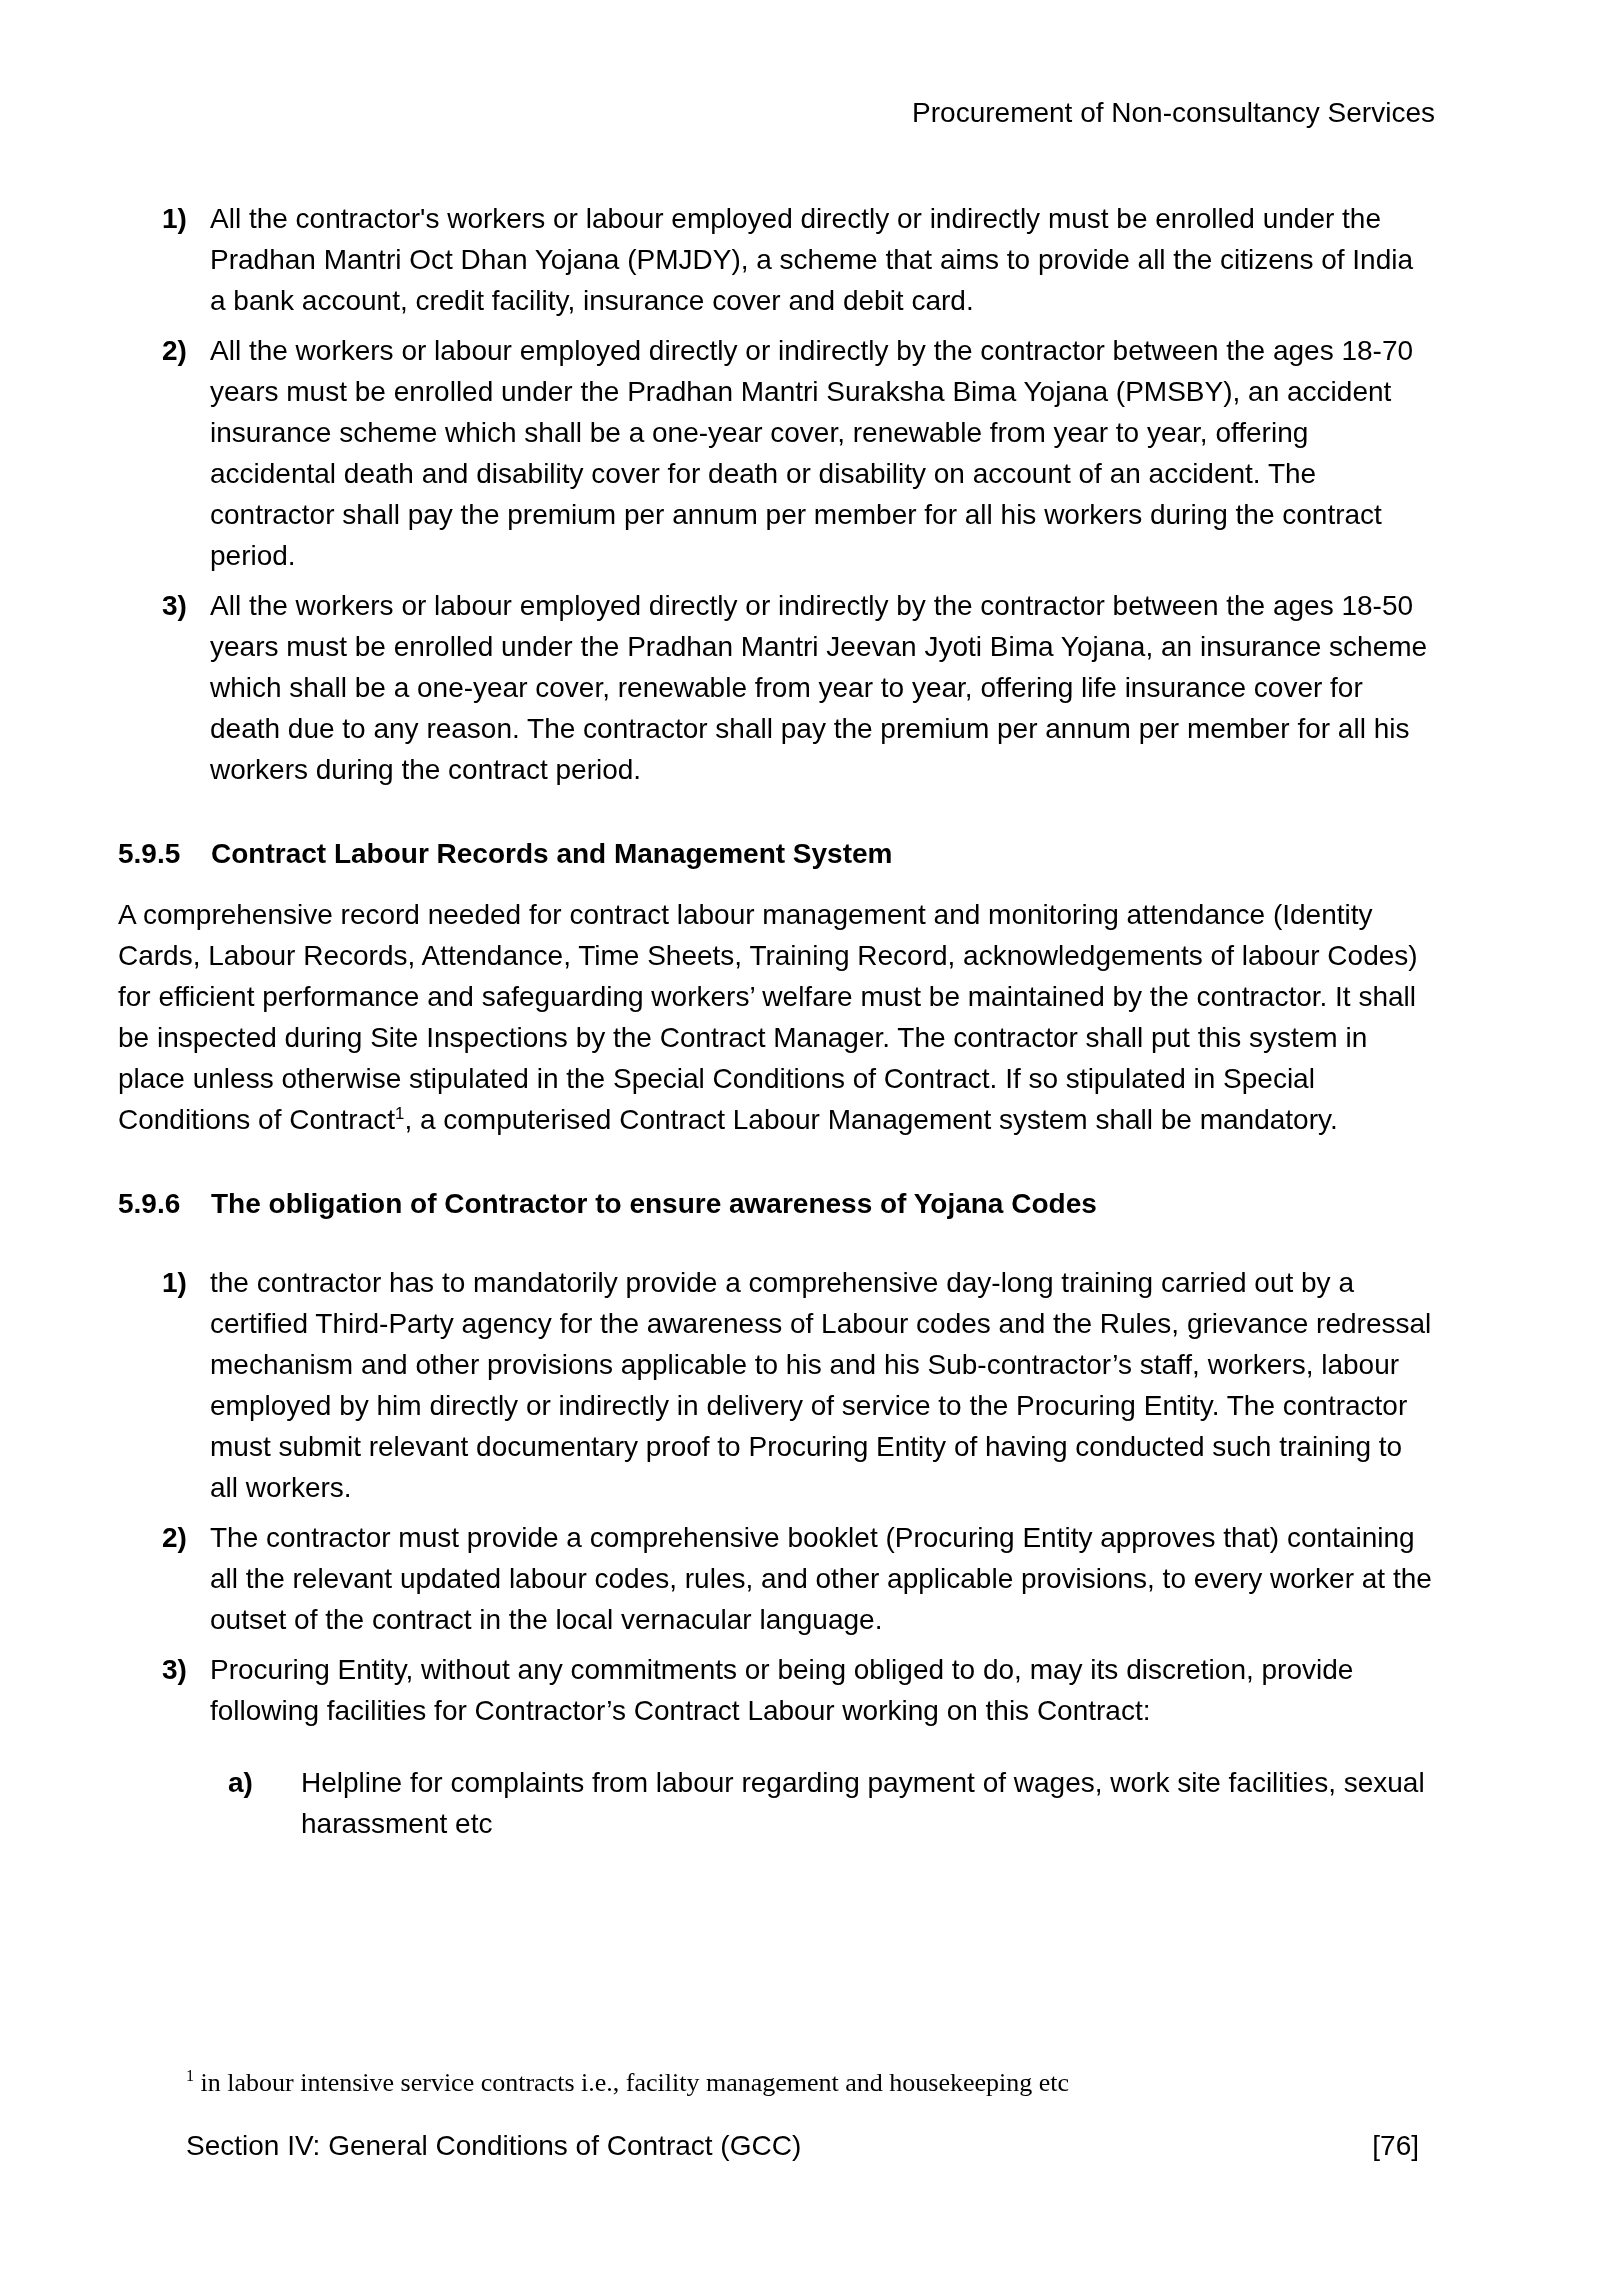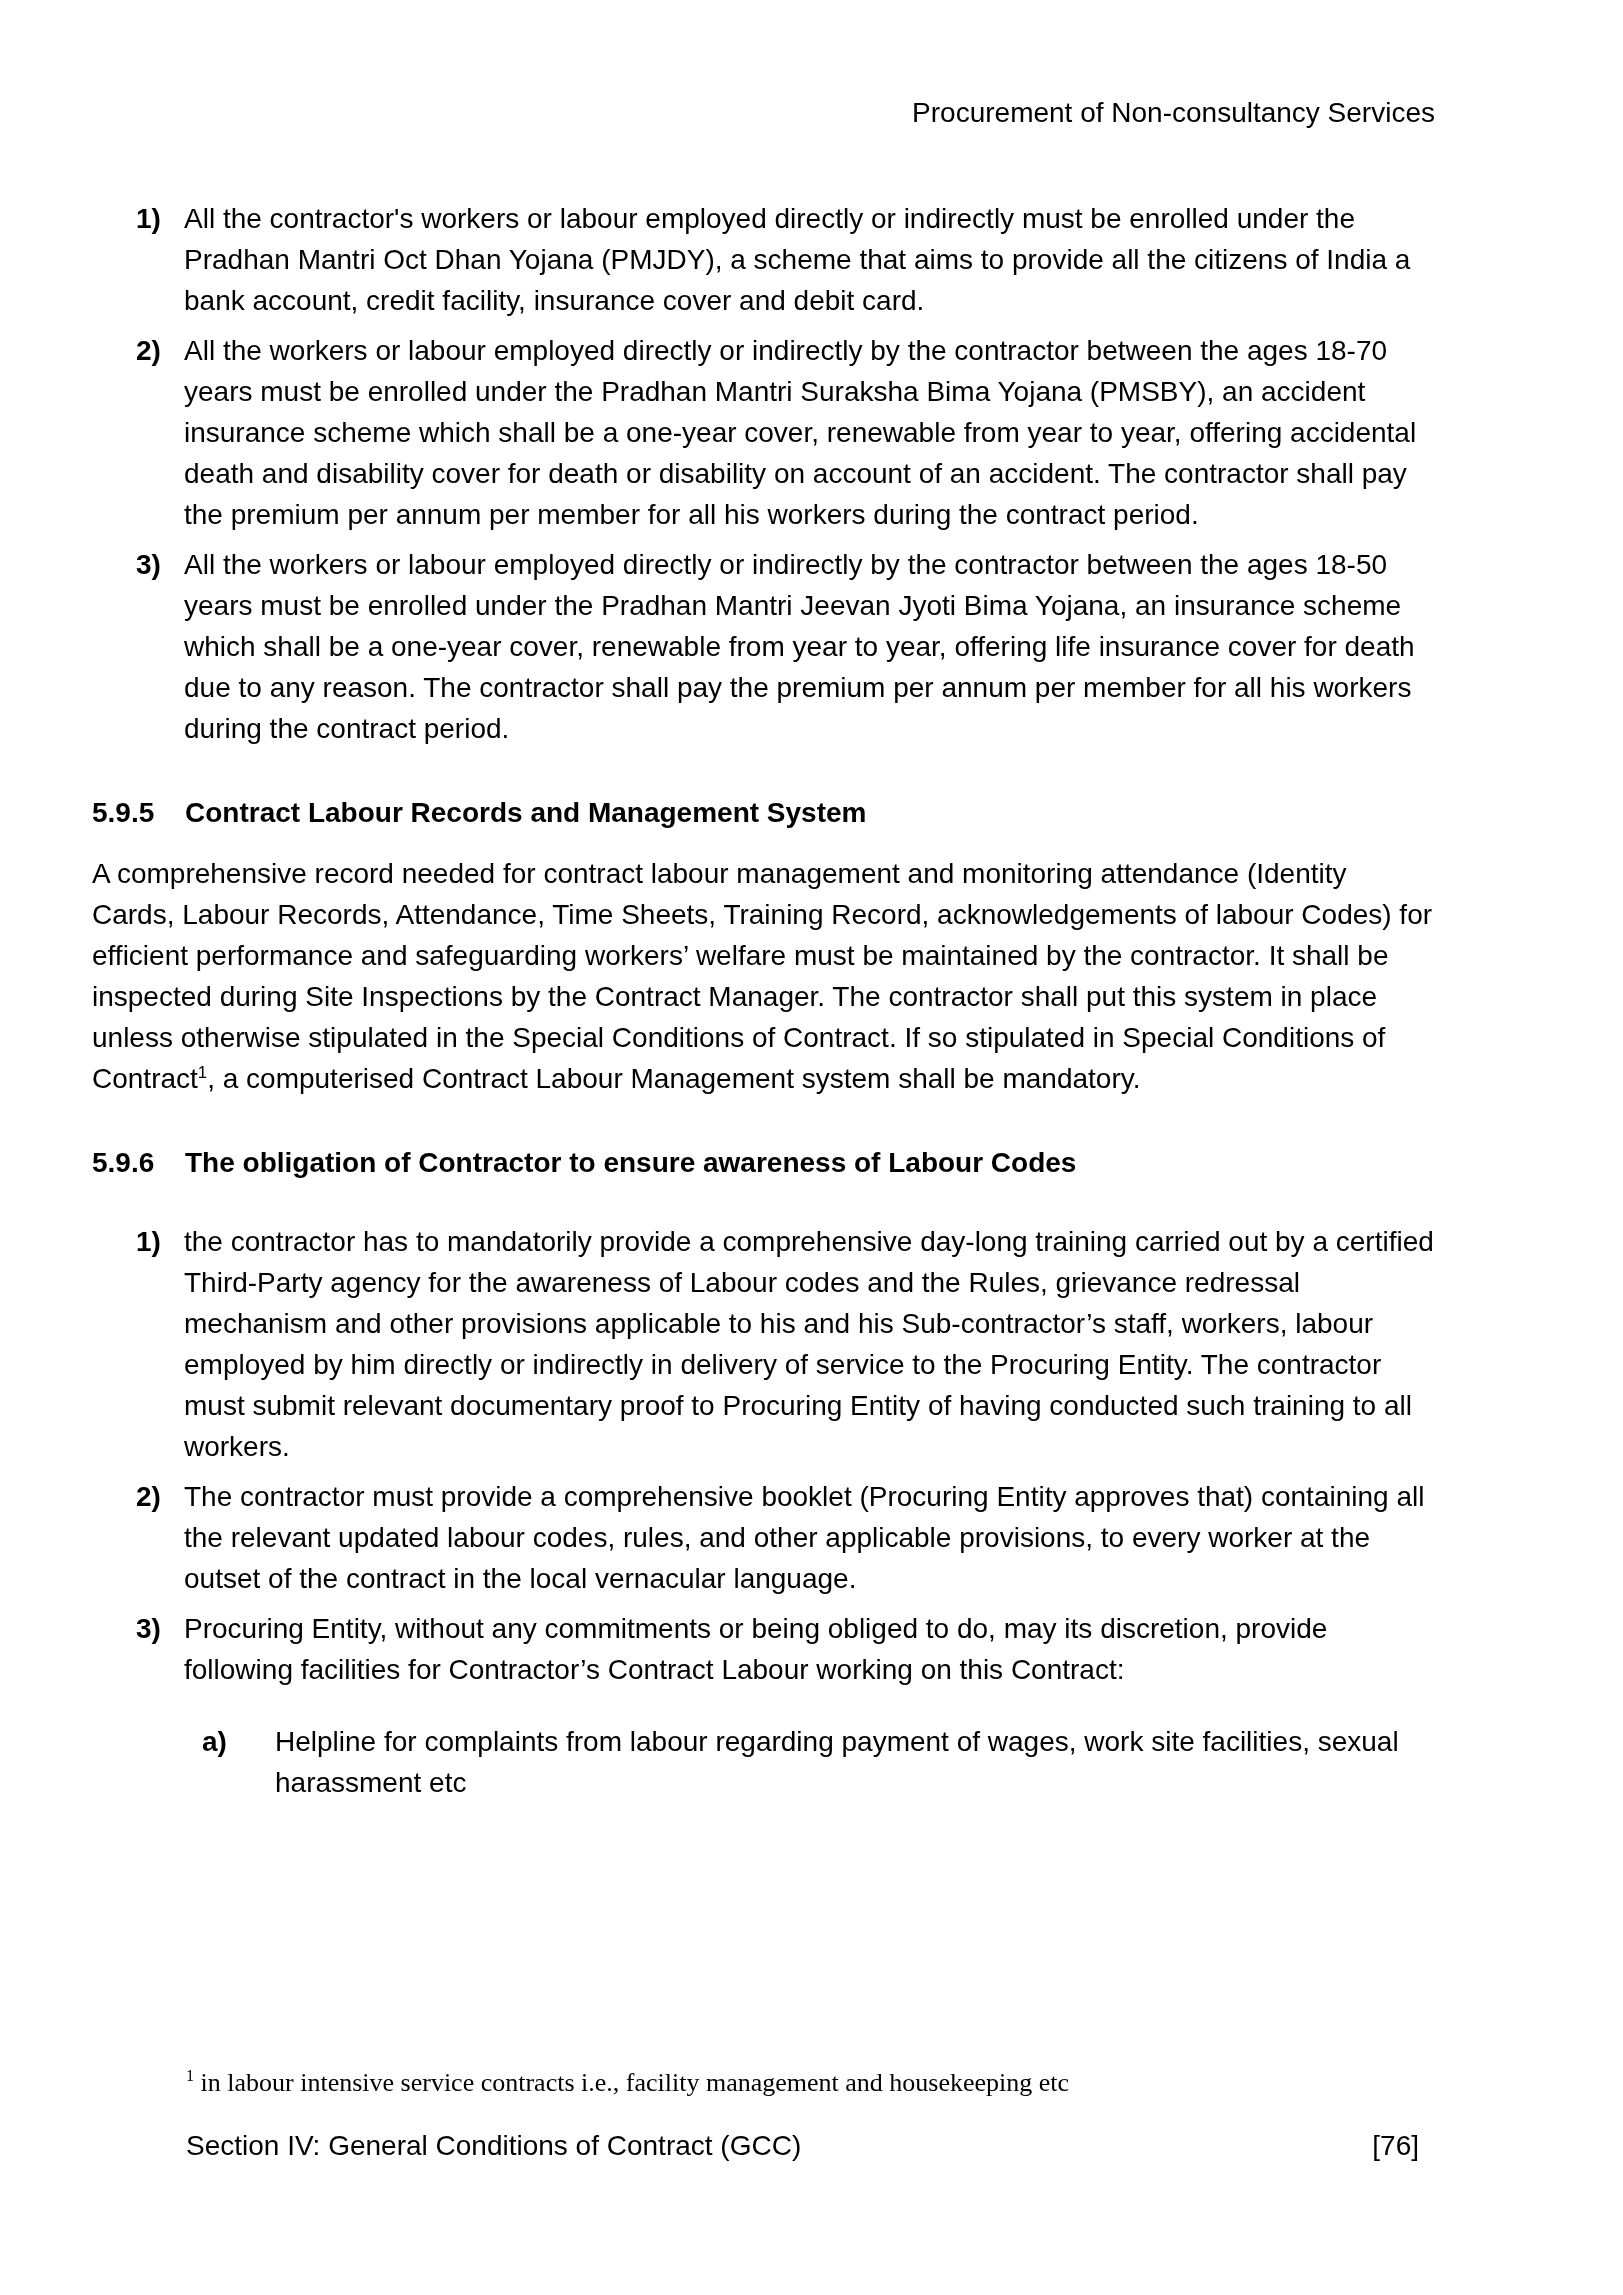--- a/index.html
+++ b/index.html
@@ -6,21 +6,21 @@
   .page {
     position: relative;
     width: 1623px;
     height: 2295px;
     background: #ffffff;
     color: #000000;
     font-family: "Liberation Sans", sans-serif;
     font-size: 28px;
     line-height: 41px;
     box-sizing: border-box;
-    padding: 92px 188px 0 92px;
+    padding: 92px 188px 0 118px;
     overflow: hidden;
   }
   .header { text-align: right; margin-bottom: 65px; }
   .para { margin: 0; }
   .intro { margin-bottom: 33px; }
   .list { margin: 0; }
   .li { display: flex; margin-bottom: 9.2px; }
   .li .num { flex: none; width: 48px; margin-left: 44px; font-weight: bold; }
   .li .txt { flex: 1; }
   .list.sub { margin-top: 31px; }
@@ -72,21 +72,21 @@
 
   <div class="heading">
     <span class="hnum">5.9.5</span>
     <span class="htitle">Contract Labour Records and Management System</span>
   </div>
 
   <p class="para"><span>A comprehensive record needed for contract labour management and monitoring attendance (Identity Cards, Labour Records, Attendance, Time Sheets, Training Record, acknowledgements of labour Codes) for efficient performance and safeguarding workers’ welfare must be maintained by the contractor. It shall be inspected during Site Inspections by the Contract Manager. The contractor shall put this system in place unless otherwise stipulated in the Special Conditions of Contract. If so stipulated in Special Conditions of Contract</span><sup class="fnref">1</sup><span>, a computerised Contract Labour Management system shall be mandatory.</span></p>
 
   <div class="heading h596">
     <span class="hnum">5.9.6</span>
-    <span class="htitle">The obligation of Contractor to ensure awareness of Labour Codes</span>
+    <span class="htitle">The obligation of Contractor to ensure awareness of Yojana Codes</span>
   </div>
 
   <div class="list">
     <div class="li">
       <span class="num">1)</span>
       <span class="txt">the contractor has to mandatorily provide a comprehensive day-long training carried out by a certified Third-Party agency for the awareness of Labour codes and the Rules, grievance redressal mechanism and other provisions applicable to his and his Sub-contractor’s staff, workers, labour employed by him directly or indirectly in delivery of service to the Procuring Entity. The contractor must submit relevant documentary proof to Procuring Entity of having conducted such training to all workers.</span>
     </div>
     <div class="li">
       <span class="num">2)</span>
       <span class="txt">The contractor must provide a comprehensive booklet (Procuring Entity approves that) containing all the relevant updated labour codes, rules, and other applicable provisions, to every worker at the outset of the contract in the local vernacular language.</span>

